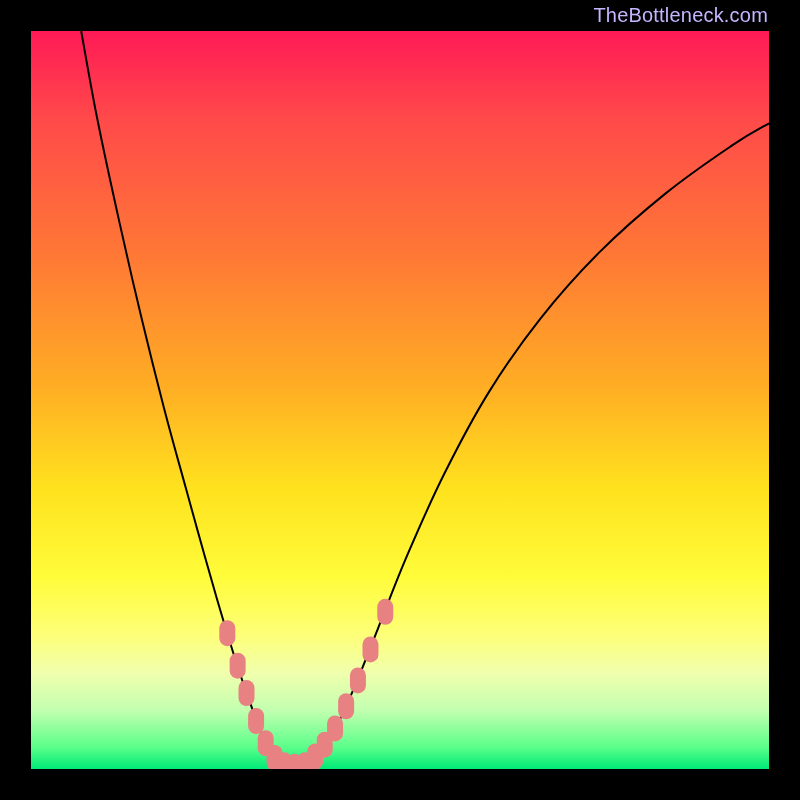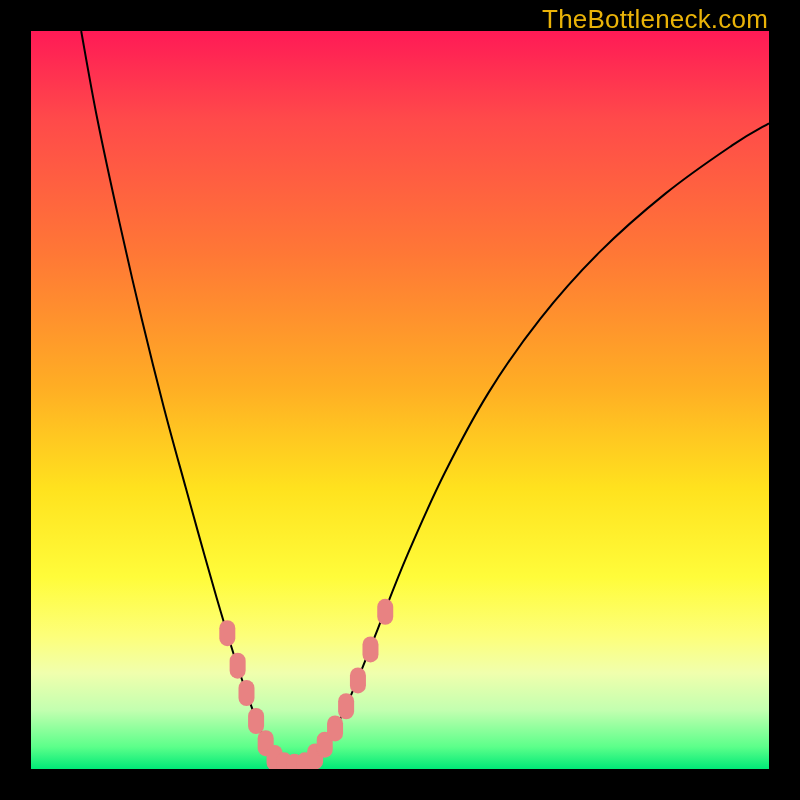--- a/index.html
+++ b/index.html
@@ -34,22 +34,22 @@
       #f0ffad 87%,
       #c3ffb0 92%,
       #5cff8a 97%,
       #00e977 100%
     );
   }
   .watermark {
     position: absolute;
     top: 4px;
     right: 32px;
-    color: #eab308;
-    font-size: 26px;
+    color: #c4b5fd;
+    font-size: 20px;
     letter-spacing: 0.2px;
     font-weight: 400;
   }
   .curve-overlay {
     position: absolute;
     left: 0; top: 0;
     width: 738px;
     height: 738px;
     pointer-events: none;
   }

